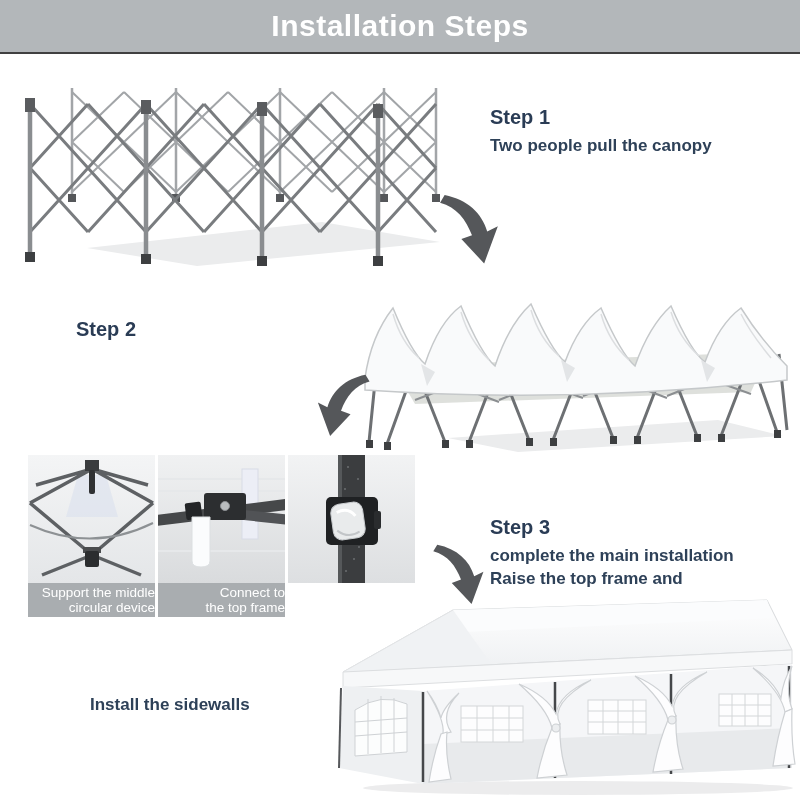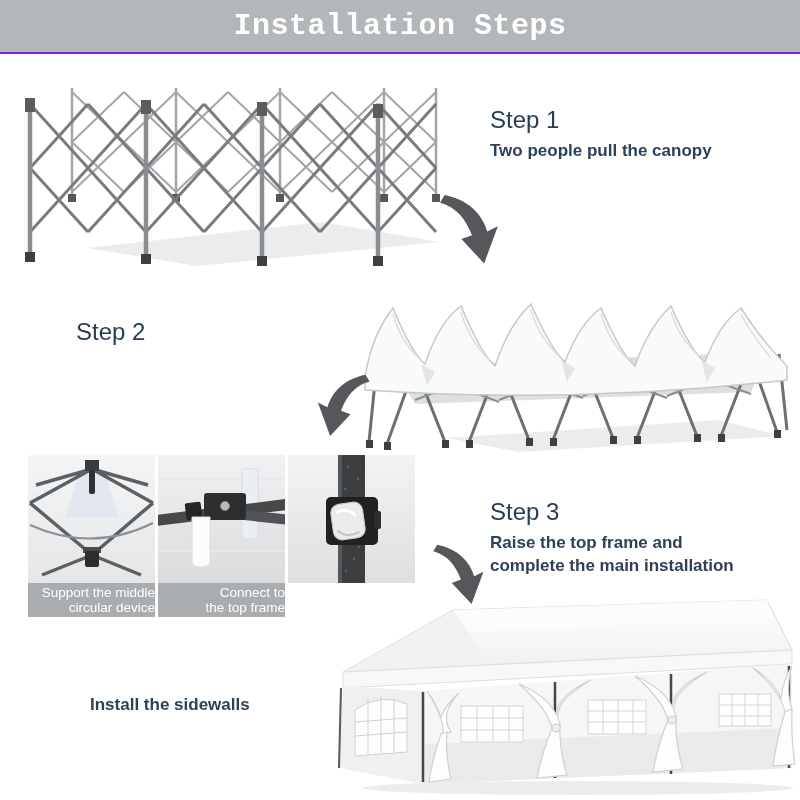--- a/index.html
+++ b/index.html
@@ -1,24 +1,24 @@
 <!DOCTYPE html>
 <html><head>
 <meta charset="utf-8">
 <style>
   html,body{margin:0;padding:0;background:#ffffff;}
   #page{position:relative;width:800px;height:800px;background:#ffffff;overflow:hidden;
         font-family:"Liberation Sans","DejaVu Sans",sans-serif;}
   
   .banner{position:absolute;left:0;top:0;width:800px;height:52px;background:#b3b7ba;
-          border-bottom:2px solid #6d28d9;display:flex;align-items:center;justify-content:center;font-family:Liberation Mono, monospace;}
+          border-bottom:2px solid #404040;display:flex;align-items:center;justify-content:center;}
   .banner h1{margin:0;color:#ffffff;font-size:30px;font-weight:bold;letter-spacing:.5px;}
   
   .step-text{position:absolute;color:#2e4158;}
-  .step-text h3{margin:0 0 6px 0;font-size:24px;font-weight:normal;color:#2a3c55;}
+  .step-text h3{margin:0 0 6px 0;font-size:20px;font-weight:bold;color:#2a3c55;}
   .step-text .line{display:block;font-size:17px;line-height:1.33;font-weight:bold;}
   
   .ill{position:absolute;}
   .arrow{position:absolute;}
   .arrow svg{display:block;}
   
   .panels{position:absolute;left:28px;top:455px;display:flex;gap:3px;}
   .panel{width:127px;display:flex;flex-direction:column;}
   .panel .pimg{width:127px;height:128px;overflow:hidden;}
   .panel .pcap{width:127px;height:34px;background:#a9adb0;color:#ffffff;
@@ -240,24 +240,24 @@
           <g transform="rotate(-8 60 66)">
             <rect x="44" y="48" width="32" height="36" rx="9" fill="#e9ebec" stroke="#c9cccf"></rect>
             <path d="M50,56 Q62,52 68,62" stroke="#ffffff" stroke-width="3" fill="none"></path>
             <path d="M48,74 Q58,84 70,78" stroke="#c2c5c8" stroke-width="2" fill="none"></path>
           </g>
         </svg>
       </div>
     </div>
   </div>
 
-  <div class="step-text" style="left:490px;top:498px;">
+  <div class="step-text" style="left:490px;top:516px;">
     <h3>Step 3</h3>
+    <span class="line">complete the main installation</span>
     <span class="line">Raise the top frame and</span>
-    <span class="line">complete the main installation</span>
   </div>
 
   <div class="ill" style="left:333px;top:592px;">
     <svg width="467" height="205" viewBox="0 0 467 205">
       <defs>
         <linearGradient id="roofG" x1="0" y1="0" x2="0" y2="1">
           <stop offset="0" stop-color="#ffffff"></stop>
             <stop offset="1" stop-color="#eef0f2"></stop>
         </linearGradient>
       </defs>

